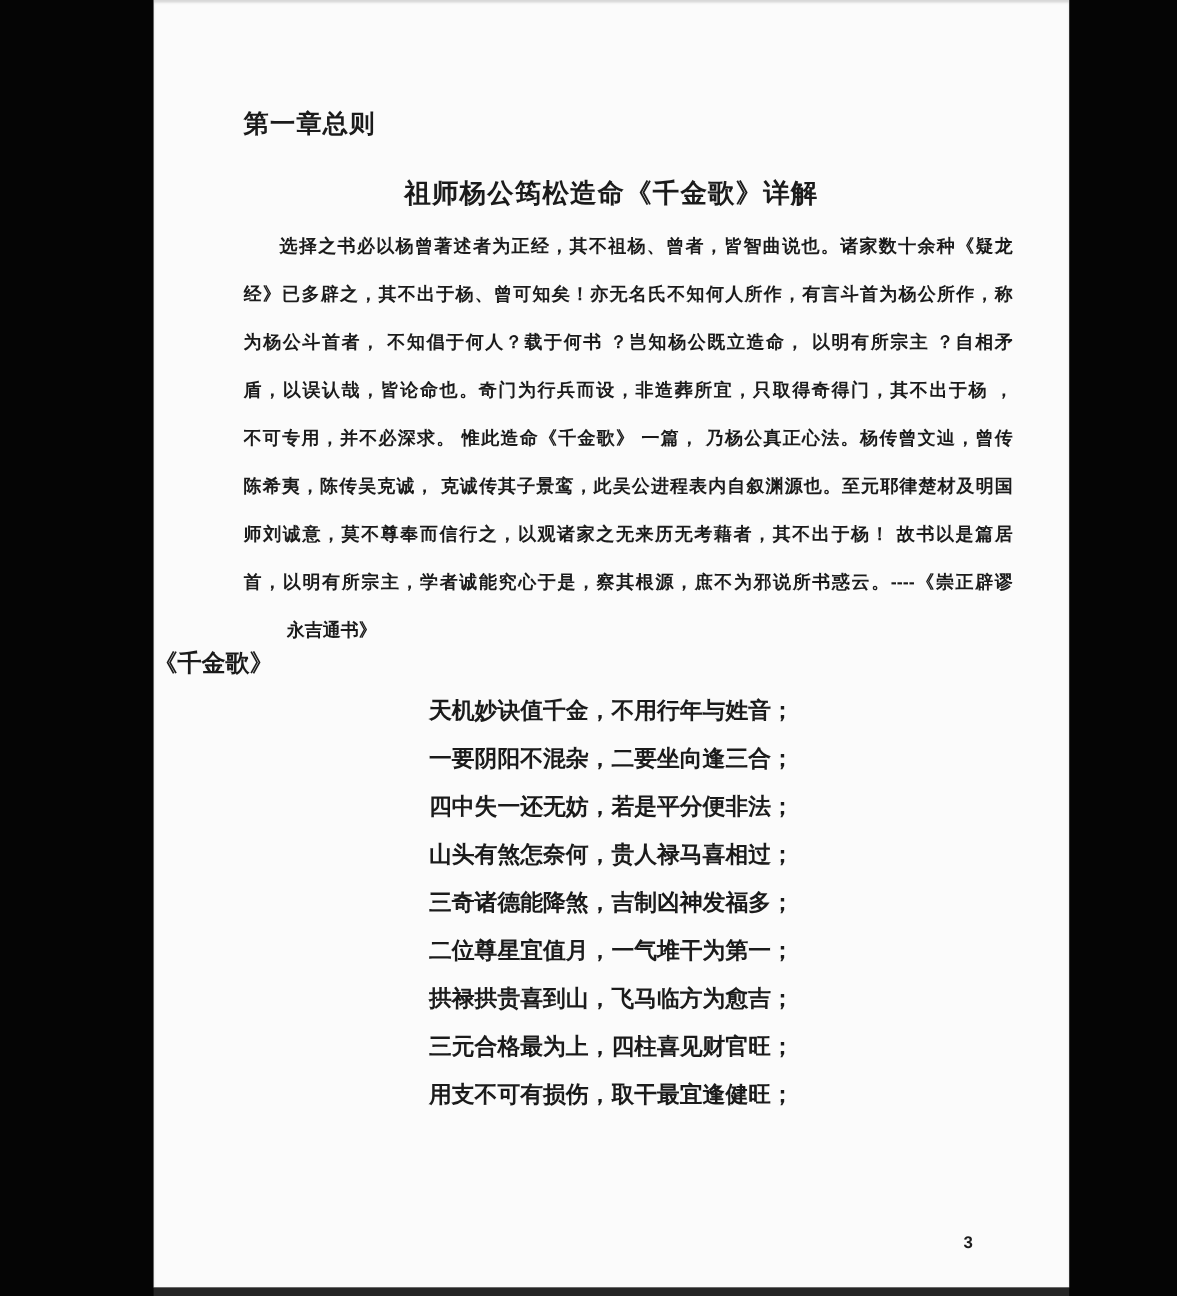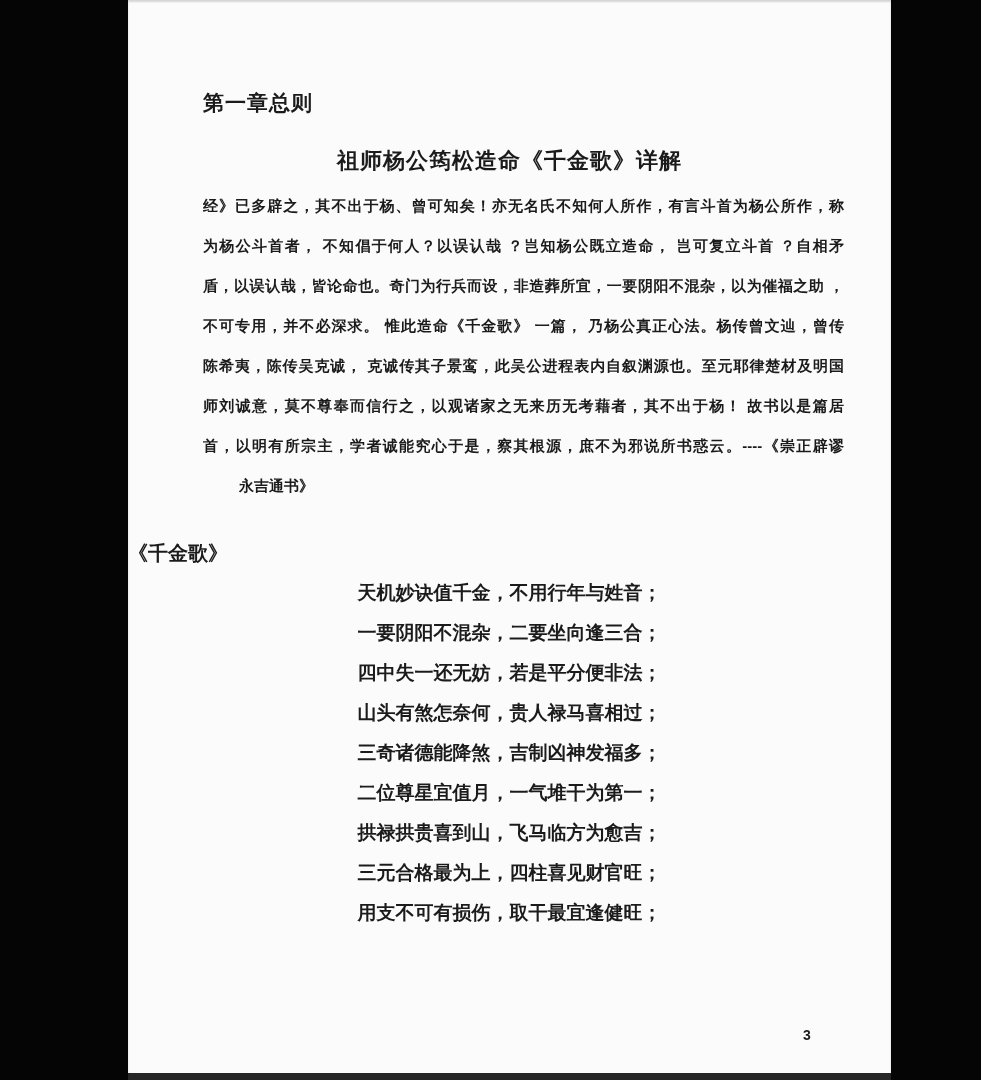--- a/index.html
+++ b/index.html
@@ -106,23 +106,24 @@
 
 <div class="stage">
 
   <div class="page">
 
     <div class="chapter-heading">第一章总则</div>
 
     <div class="doc-title">祖师杨公筠松造命《千金歌》详解</div>
 
     <div class="paragraph">
+        <div class="para-line first">选择之书必以杨曾著述者为正经，其不祖杨、曾者，皆智曲说也。诸家数十余种《疑龙</div>
         <div class="para-line">经》已多辟之，其不出于杨、曾可知矣！亦无名氏不知何人所作，有言斗首为杨公所作，称</div>
-        <div class="para-line">为杨公斗首者， 不知倡于何人？以误认哉 ？岂知杨公既立造命， 岂可复立斗首 ？自相矛</div>
-        <div class="para-line">盾，以误认哉，皆论命也。奇门为行兵而设，非造葬所宜，一要阴阳不混杂，以为催福之助 ，</div>
+        <div class="para-line">为杨公斗首者， 不知倡于何人？载于何书 ？岂知杨公既立造命， 以明有所宗主 ？自相矛</div>
+        <div class="para-line">盾，以误认哉，皆论命也。奇门为行兵而设，非造葬所宜，只取得奇得门，其不出于杨 ，</div>
         <div class="para-line">不可专用，并不必深求。 惟此造命《千金歌》 一篇， 乃杨公真正心法。杨传曾文辿，曾传</div>
         <div class="para-line">陈希夷，陈传吴克诚， 克诚传其子景鸾，此吴公进程表内自叙渊源也。至元耶律楚材及明国</div>
         <div class="para-line">师刘诚意，莫不尊奉而信行之，以观诸家之无来历无考藉者，其不出于杨！ 故书以是篇居</div>
         <div class="para-line">首，以明有所宗主，学者诚能究心于是，察其根源，庶不为邪说所书惑云。----《崇正辟谬</div>
         <div class="para-line last">永吉通书》</div>
       </div>
 
     <div class="poem-heading">《千金歌》</div>
 
     <div class="poem">

